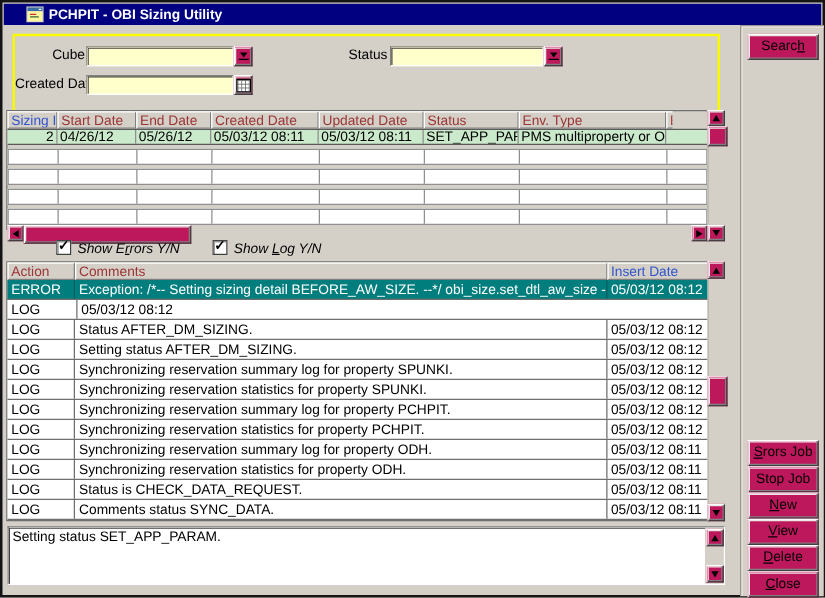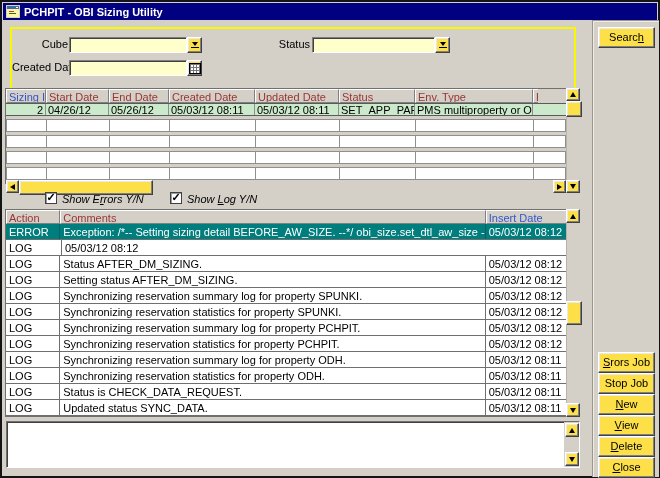--- a/index.html
+++ b/index.html
@@ -4,24 +4,24 @@
 <style>
   html,body{margin:0;padding:0;}
   body{
     width:660px;height:478px;position:relative;overflow:hidden;
     font-family:"Liberation Sans",sans-serif;font-size:11px;color:#000;
     background:#f0f0f0;
   }
   .window{position:absolute;inset:0;background:#d4d0c8;border:2px solid #141414;}
   
   .titlebar{position:absolute;left:1px;top:1px;right:1px;height:17px;background:#000080;
-    color:#fff;font-weight:bold;display:flex;align-items:center;gap:4px;padding-left:3px;}
+    color:#fff;font-weight:bold;display:flex;align-items:center;gap:4px;padding-left:18px;}
   .app-icon{width:14px;height:13px;flex:0 0 auto;}
   
-  .raised{background:#fde047;border:1px solid;border-color:#ffffff #404040 #404040 #ffffff;
+  .raised{background:#be185d;border:1px solid;border-color:#ffffff #404040 #404040 #ffffff;
     box-shadow:inset -1px -1px 0 #808080, inset 1px 1px 0 #ece9e2;}
   .btn{display:flex;align-items:center;justify-content:center;cursor:default;
     font-size:11px;line-height:1;}
   .mn{text-decoration:underline;}
   
   .filter-panel{position:absolute;left:8px;top:25px;width:566px;height:68px;
     border:2px solid #f8f800;box-sizing:border-box;}
   .flabel{position:absolute;text-align:right;white-space:nowrap;}
   .field{position:absolute;height:16px;background:#ffffcc;box-sizing:border-box;
     border:1px solid;border-color:#808080 #fff #fff #808080;box-shadow:inset 1px 1px 0 #404040;
@@ -274,36 +274,37 @@
       <div class="lcell lc">Synchronizing reservation statistics for property ODH.</div>
       <div class="lcell ld">05/03/12 08:11</div>
     </div>
     <div class="lrow">
       <div class="lcell la">LOG</div>
       <div class="lcell lc">Status is CHECK_DATA_REQUEST.</div>
       <div class="lcell ld">05/03/12 08:11</div>
     </div>
     <div class="lrow">
       <div class="lcell la">LOG</div>
-      <div class="lcell lc">Updated status SYNC_DATA.</div>
+      <div class="lcell lc">Comments status SYNC_DATA.</div>
       <div class="lcell ld">05/03/12 08:11</div>
     </div>
   </div>
 
   <div class="sb-v" style="left:564px;top:207px;height:208px;">
     <div class="sbtn raised" style="left:0;top:0;width:14px;height:14px;">
         <span class="t-up"></span>
       </div>
     <div class="raised" style="position:absolute;left:0;top:92px;width:14px;height:22px;"></div>
     <div class="sbtn raised" style="left:0;bottom:0;width:14px;height:14px;">
         <span class="t-down"></span>
       </div>
   </div>
 
   <div class="detail">
+    <div class="detail-text">Setting status SET_APP_PARAM.</div>
     <div style="position:absolute;right:0;top:0;bottom:0;width:15px;background:#d4d0c8;">
       <div class="sbtn raised" style="left:1px;top:1px;width:14px;height:14px;">
           <span class="t-up"></span>
         </div>
       <div class="sbtn raised" style="left:1px;bottom:1px;width:14px;height:14px;">
           <span class="t-down"></span>
         </div>
     </div>
   </div>
 

